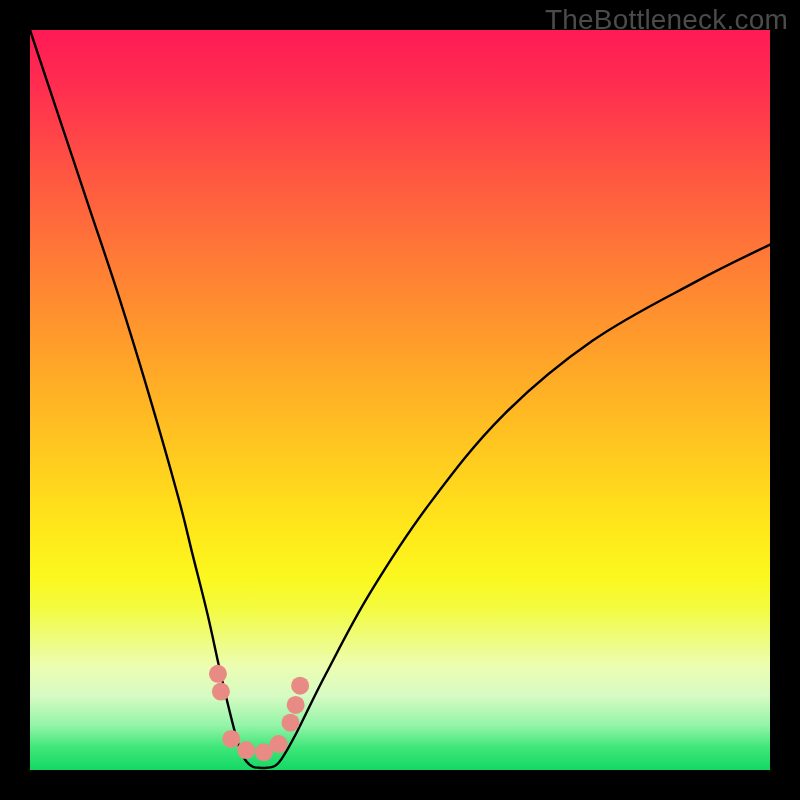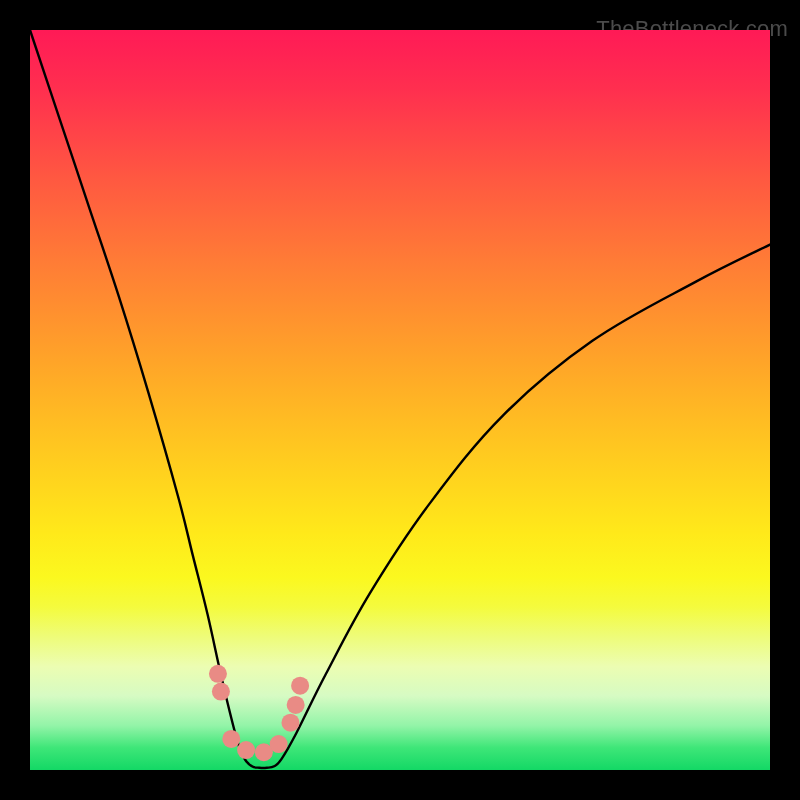--- a/index.html
+++ b/index.html
@@ -37,24 +37,24 @@
       #eefc79 82%,
       #ecfdb2 86%,
       #d6fbc3 90%,
       #93f4a8 94%,
       #3ee678 97%,
       #13d865 100%
     );
   }
   .watermark {
     position: absolute;
-    top: 16px;
+    top: 4px;
     right: 12px;
     color: #4b4b4b;
-    font-size: 22px;
+    font-size: 28px;
     font-weight: 500;
     letter-spacing: 0.2px;
     user-select: none;
   }
   svg.curve {
     position: absolute;
     left: 0; top: 0;
     width: 740px;
     height: 740px;
     overflow: visible;

